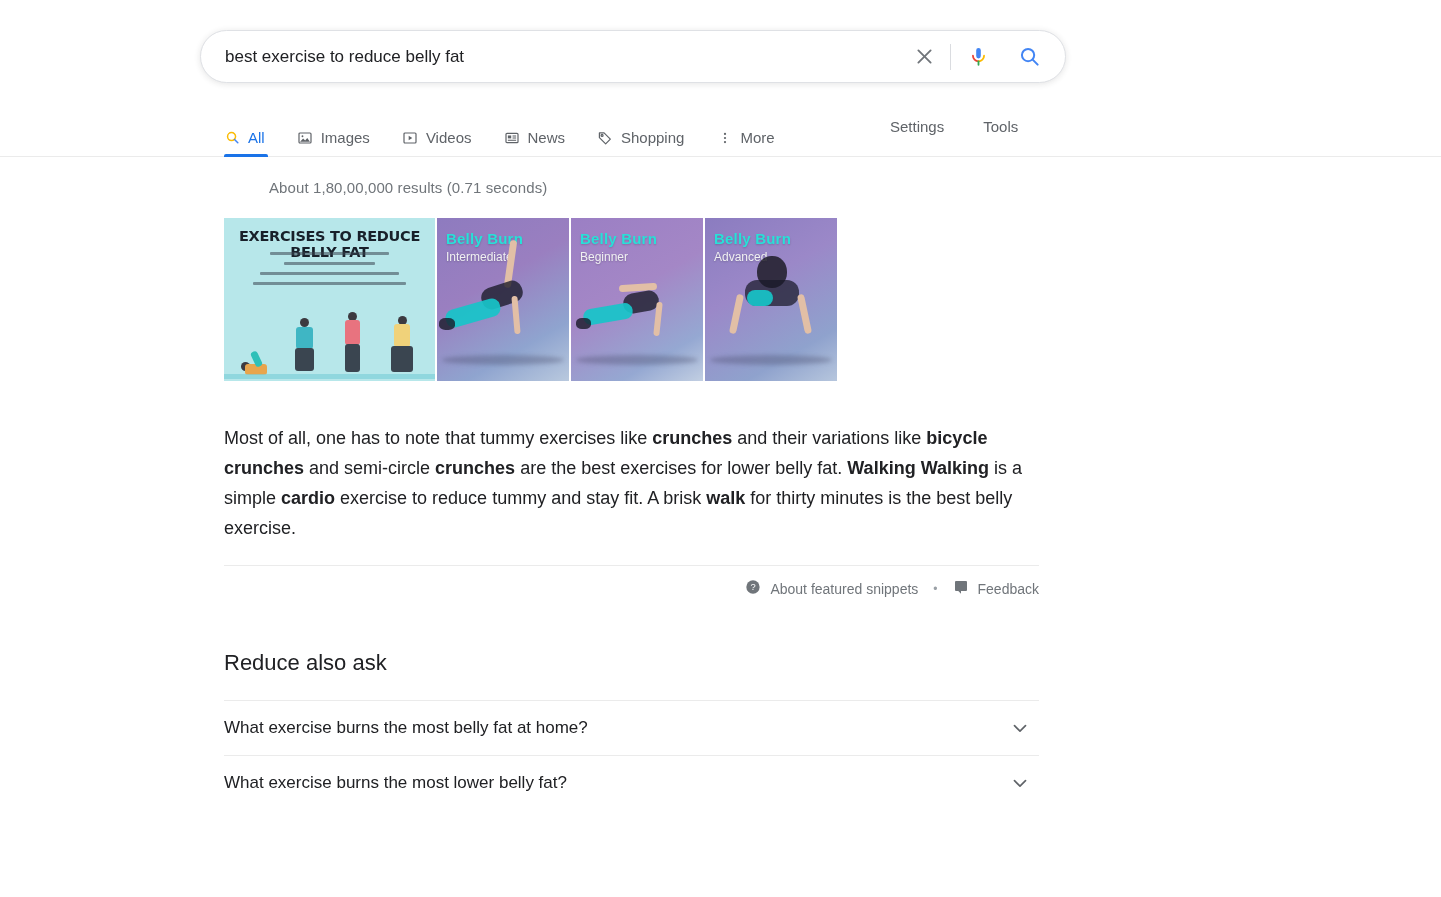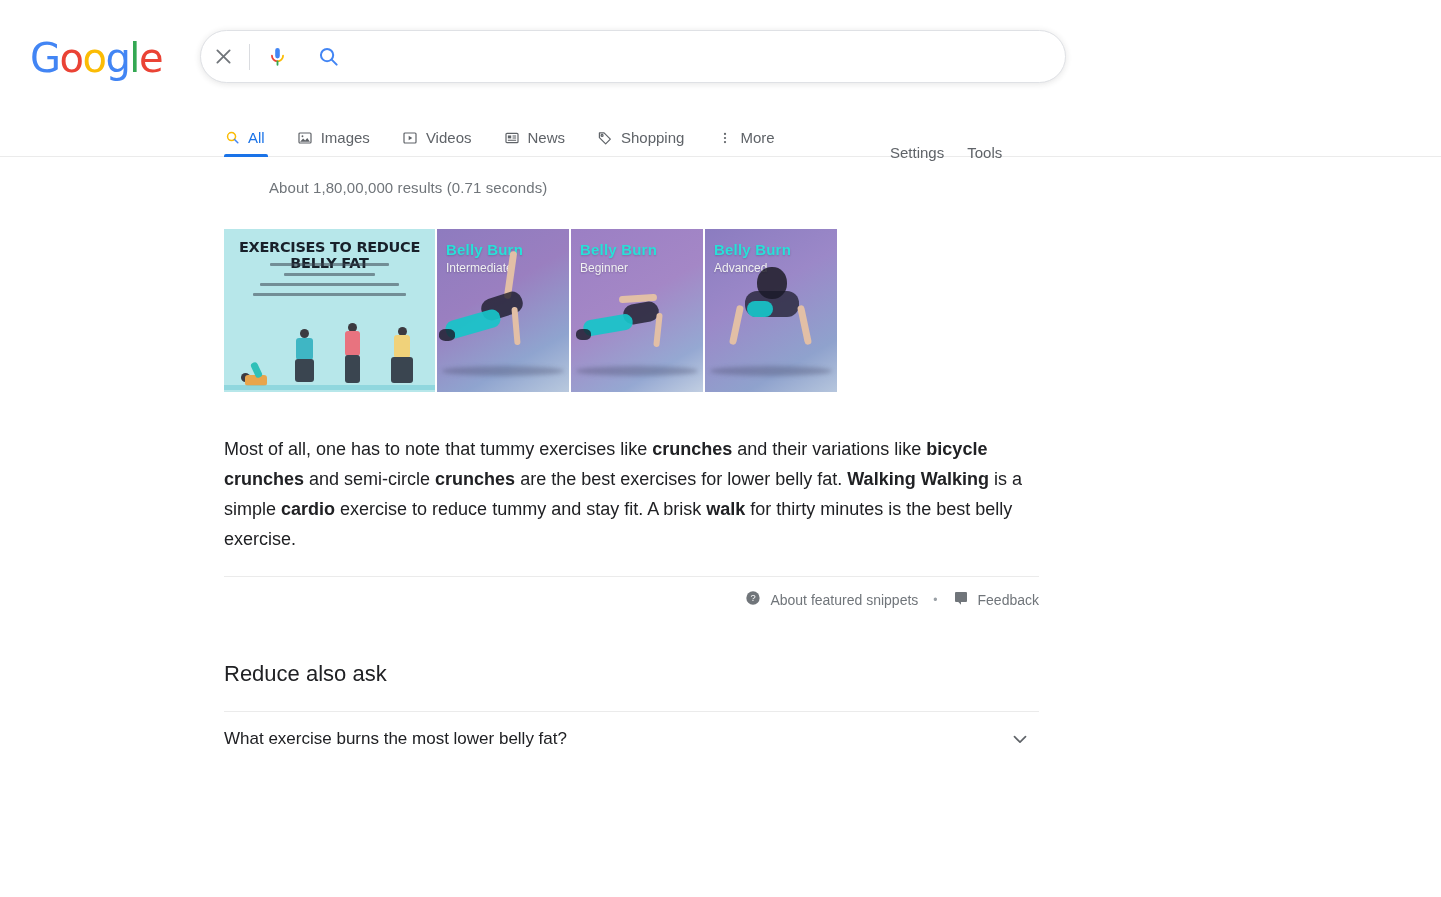--- a/index.html
+++ b/index.html
@@ -102,25 +102,25 @@
   .tab.active { color: #1a73e8; }
   .tab.active .underline {
     position: absolute;
     left: 0; bottom: 0;
     width: 44px; height: 3px;
     background: #1a73e8;
     border-radius: 2px 2px 0 0;
   }
   .nav-right {
     position: absolute;
-    left: 890px; top: 126px;
-    display: flex;
-    align-items: flex-end;
+    left: 890px; top: 118px;
+    display: flex;
+    align-items: flex-start;
     height: 35px;
-    gap: 23px;
+    gap: 39px;
   }
   .nav-right .link {
     font-size: 15px;
     color: #5f6368;
     cursor: pointer;
   }
 
   
   .main { position: relative; padding-left: 224px; }
   .results-count {
@@ -130,21 +130,21 @@
     letter-spacing: .1px;
     margin-left: 45px;
   }
 
   
   .imgstrip-wrap {
     display: flex;
     align-items: flex-start;
     margin-top: 22px;
   }
-  .thumbs { display: flex; margin-top: 11px; }
+  .thumbs { display: flex; }
   .thumb {
     width: 132px; height: 163px;
     margin-right: 2px;
     position: relative;
     overflow: hidden;
     cursor: pointer;
     background: #ddd;
   }
   .thumb.wide { width: 211px; }
   .thumb .t-title {
@@ -319,25 +319,23 @@
     color: #202124;
     cursor: pointer;
   }
   .chev { width: 22px; height: 22px; margin-right: 8px; }
 </style>
 </head>
 <body>
 
 <div class="header">
 
-  <div class="logo">
-    <span class="l-b">G</span><span class="l-r">o</span><span class="l-y">o</span><span class="l-b">g</span><span class="l-g">l</span><span class="l-r">e</span>
-  </div>
 
   <div class="searchbar">
+    <input class="search-input" type="text" value="best exercise to reduce belly fat" placeholder="Search" style="">
 
     <div class="sb-icon clear-x">
       <svg width="21" height="21" viewBox="0 0 24 24" fill="none" stroke="#70757a" stroke-width="2.1" stroke-linecap="round">
         <line x1="5" y1="5" x2="19" y2="19"></line>
           <line x1="19" y1="5" x2="5" y2="19"></line>
       </svg>
     </div>
 
     <div class="sb-divider"></div>
 
@@ -532,20 +530,28 @@
         </svg>
       </span>
       <span>Feedback</span>
     </div>
   </div>
 
   <div class="paa-title">Reduce also ask</div>
 
   <div class="paa-list">
     <div class="paa-item">
+      <span>What exercise burns the most belly fat at home?</span>
+      <span class="chev">
+        <svg width="22" height="22" viewBox="0 0 24 24" fill="none" stroke="#5f6368" stroke-width="1.8" stroke-linecap="round" stroke-linejoin="round">
+            <polyline points="6,9.5 12,15.5 18,9.5"></polyline>
+          </svg>
+      </span>
+    </div>
+    <div class="paa-item">
       <span>What exercise burns the most lower belly fat?</span>
       <span class="chev">
         <svg width="22" height="22" viewBox="0 0 24 24" fill="none" stroke="#5f6368" stroke-width="1.8" stroke-linecap="round" stroke-linejoin="round">
             <polyline points="6,9.5 12,15.5 18,9.5"></polyline>
           </svg>
       </span>
     </div>
 
   </div>
 </div>

